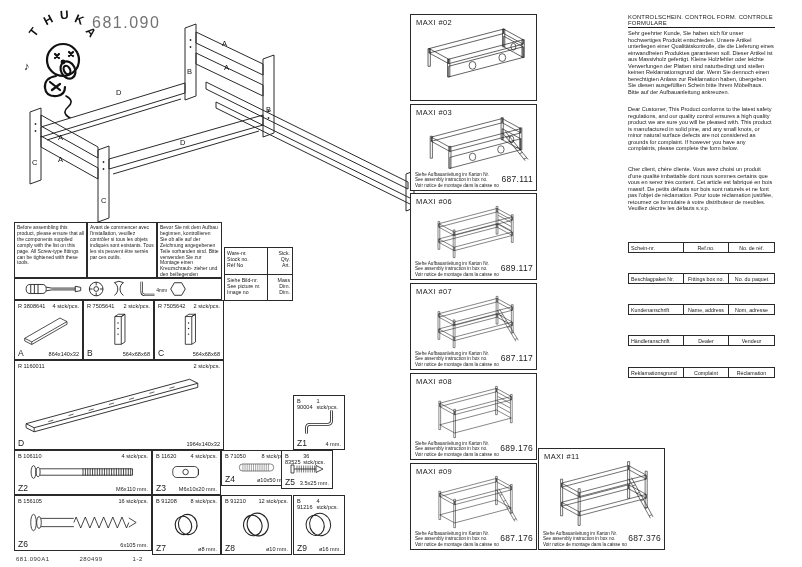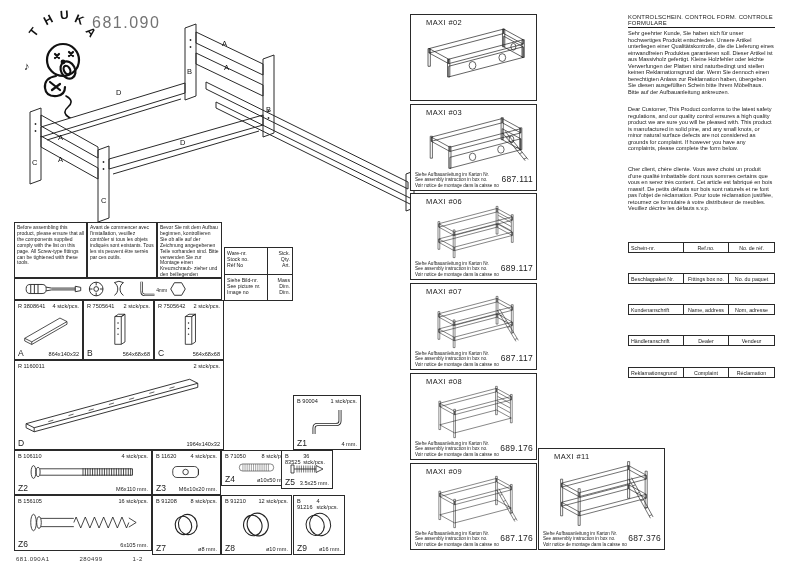--- a/index.html
+++ b/index.html
@@ -16,21 +16,21 @@
   .pdim{font-size:5.6px;}
   .picon{position:absolute;left:3px;right:3px;top:10px;bottom:11px;width:calc(100% - 6px);height:calc(100% - 21px);}
   .legend-row{display:flex;border-bottom:0.7px solid #2a2a2a;}
   .legend-row:last-child{border-bottom:none;}
   .lg-l{flex:1;font-size:5.2px;line-height:6.2px;padding:1.5px 2px;}
   .lg-r{width:20px;font-size:5.2px;line-height:6.2px;padding:1.5px 2px;text-align:right;border-left:0.7px solid #2a2a2a;}
   .footer{font-size:6px;letter-spacing:0.5px;color:#333;display:flex;}
   .footer span{margin-right:30px;}
   
   .maxi{position:absolute;left:410px;width:127px;height:87px;border:0.8px solid #2a2a2a;box-sizing:border-box;background:#fff;}
-  .maxi-title{position:absolute;top:3px;left:15px;font-size:7.5px;letter-spacing:0.4px;}
+  .maxi-title{position:absolute;top:3px;left:5px;font-size:7.5px;letter-spacing:0.4px;}
   .maxi-draw{position:absolute;left:4px;right:4px;top:11px;height:calc(100% - 31px);width:calc(100% - 8px);}
   .maxi-cap{position:absolute;left:4px;right:2px;bottom:2px;font-size:4.6px;line-height:5.4px;color:#222;}
   .maxi-no{position:absolute;right:1px;bottom:6px;font-size:8.5px;letter-spacing:0.3px;}
   .maxi13{left:538px;top:448px;width:127px;height:102px;}
   .maxi13 .maxi-draw{height:calc(100% - 33px);}
   
   .ctl{position:absolute;left:628px;top:14px;width:147px;height:545px;}
   .ctl-title{position:absolute;top:0;left:0;font-size:5.9px;letter-spacing:0.2px;border-bottom:0.7px solid #1a1a1a;padding-bottom:1px;}
   .para{position:absolute;left:0;width:147px;font-size:5.6px;line-height:6.5px;color:#222;text-align:left;}
   .frow{position:absolute;left:0;width:147px;height:11px;display:flex;box-sizing:border-box;}
@@ -345,21 +345,21 @@
         <ellipse cx="21" cy="15" rx="8.5" ry="9.3" transform="rotate(-18 21 15)"></ellipse>
         <ellipse cx="17" cy="15.8" rx="7.4" ry="8.4" transform="rotate(-18 17 15.8)"></ellipse>
       </g>
     </svg>
     <div class="dimrow">
         <span class="plabel">Z8</span>
         <span class="pdim">ø10 mm.</span>
       </div>
   </div>
 
-  <div class="cell" style="left:293px;top:395px;width:68px;height:55px">
+  <div class="cell" style="left:293px;top:395px;width:52px;height:55px">
     <div class="coderow">
         <span>B 90004</span>
         <span>1 stck/pcs.</span>
       </div>
     <svg class="picon" viewBox="0 0 46 32">
       <path d="M10 28 V22 Q10 18.5 13.5 18.5 H32 Q36 18.5 36 15 V4" fill="none" stroke="#222" stroke-width="3"></path>
       <path d="M10 28 V22 Q10 18.5 13.5 18.5 H32 Q36 18.5 36 15 V4" fill="none" stroke="#fff" stroke-width="1.3"></path>
     </svg>
     <div class="dimrow">
         <span class="plabel">Z1</span>

